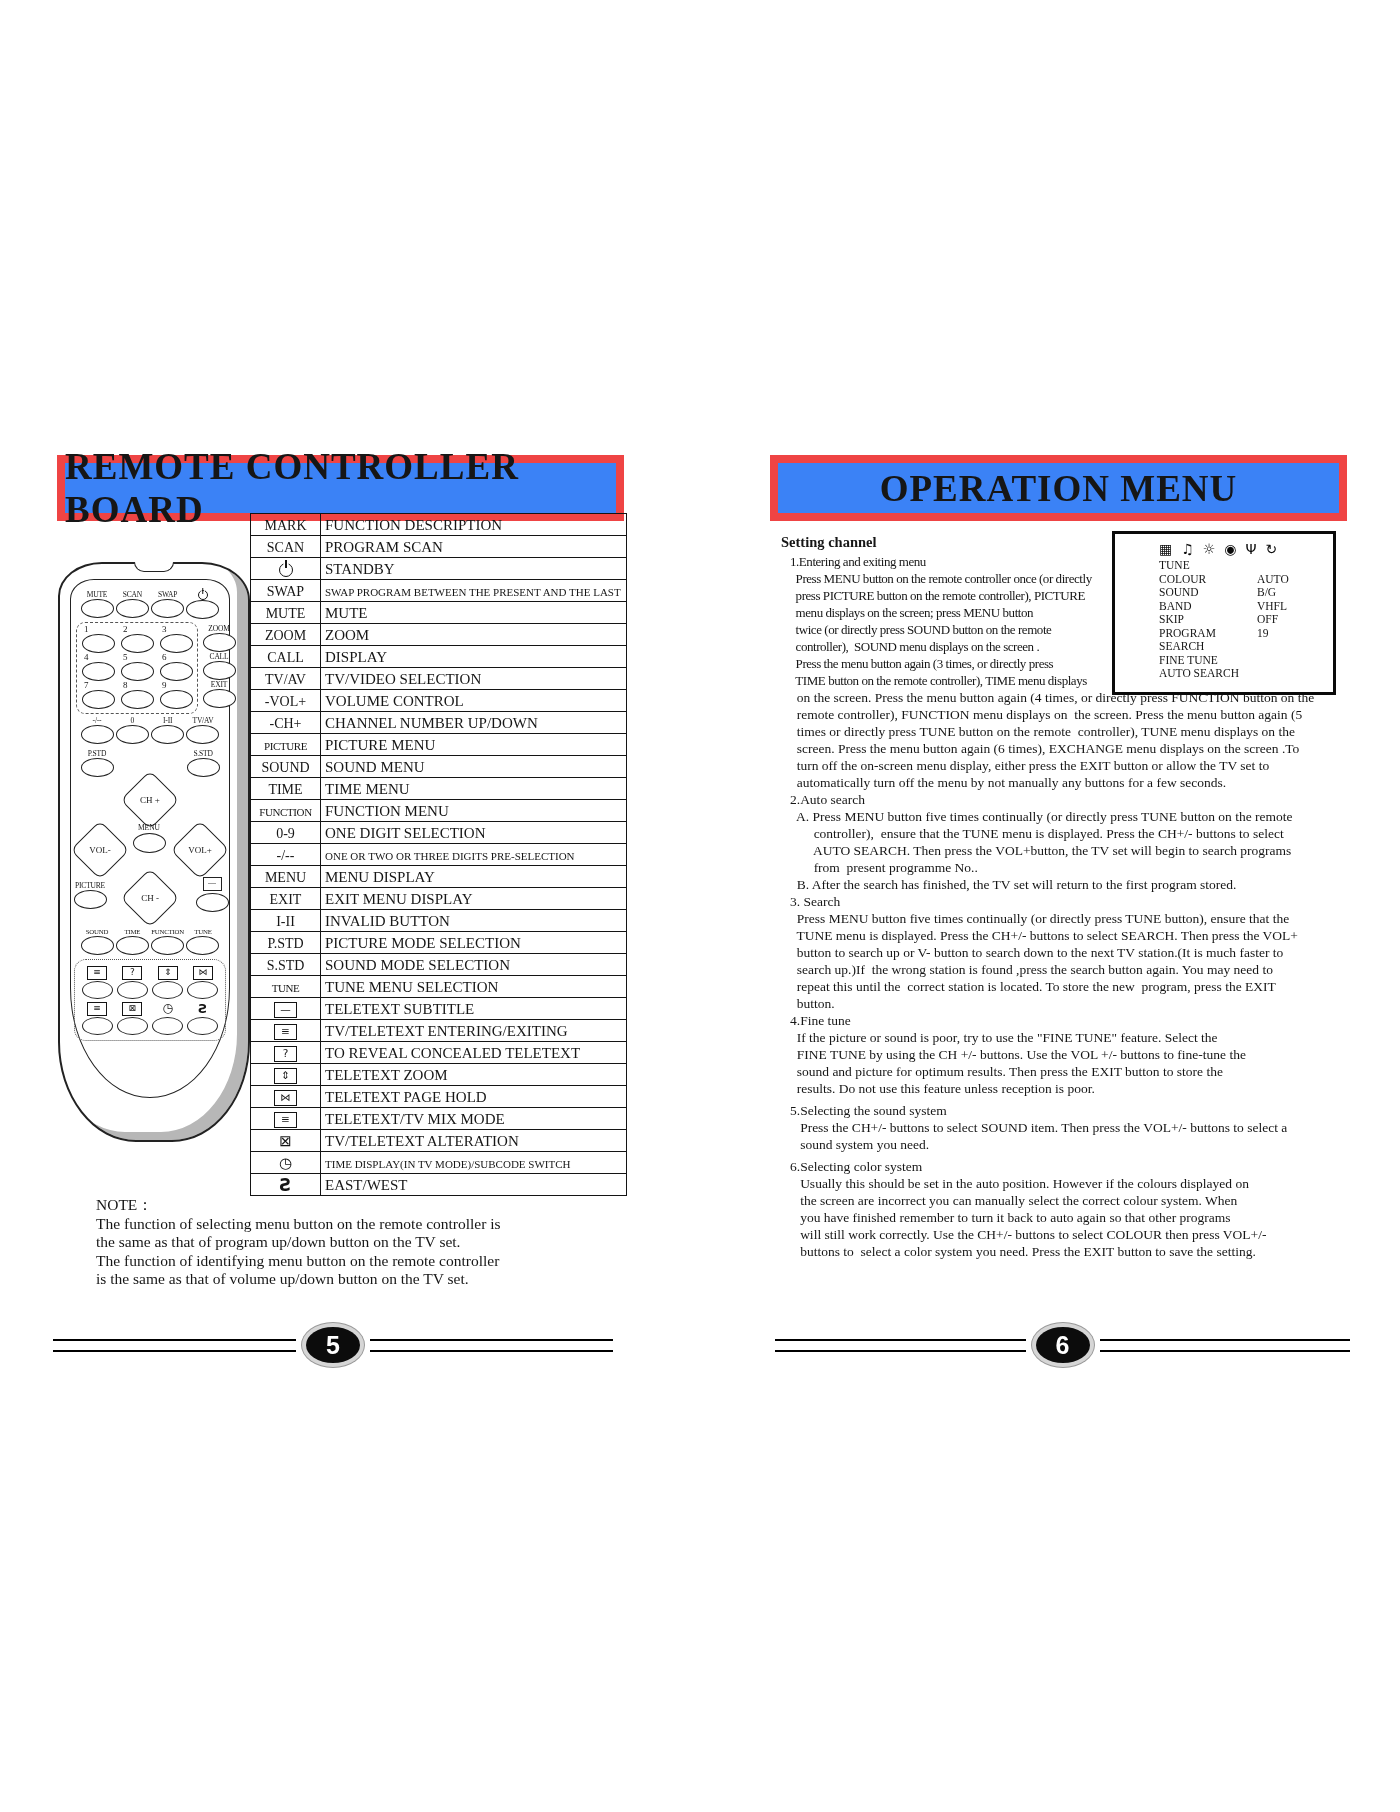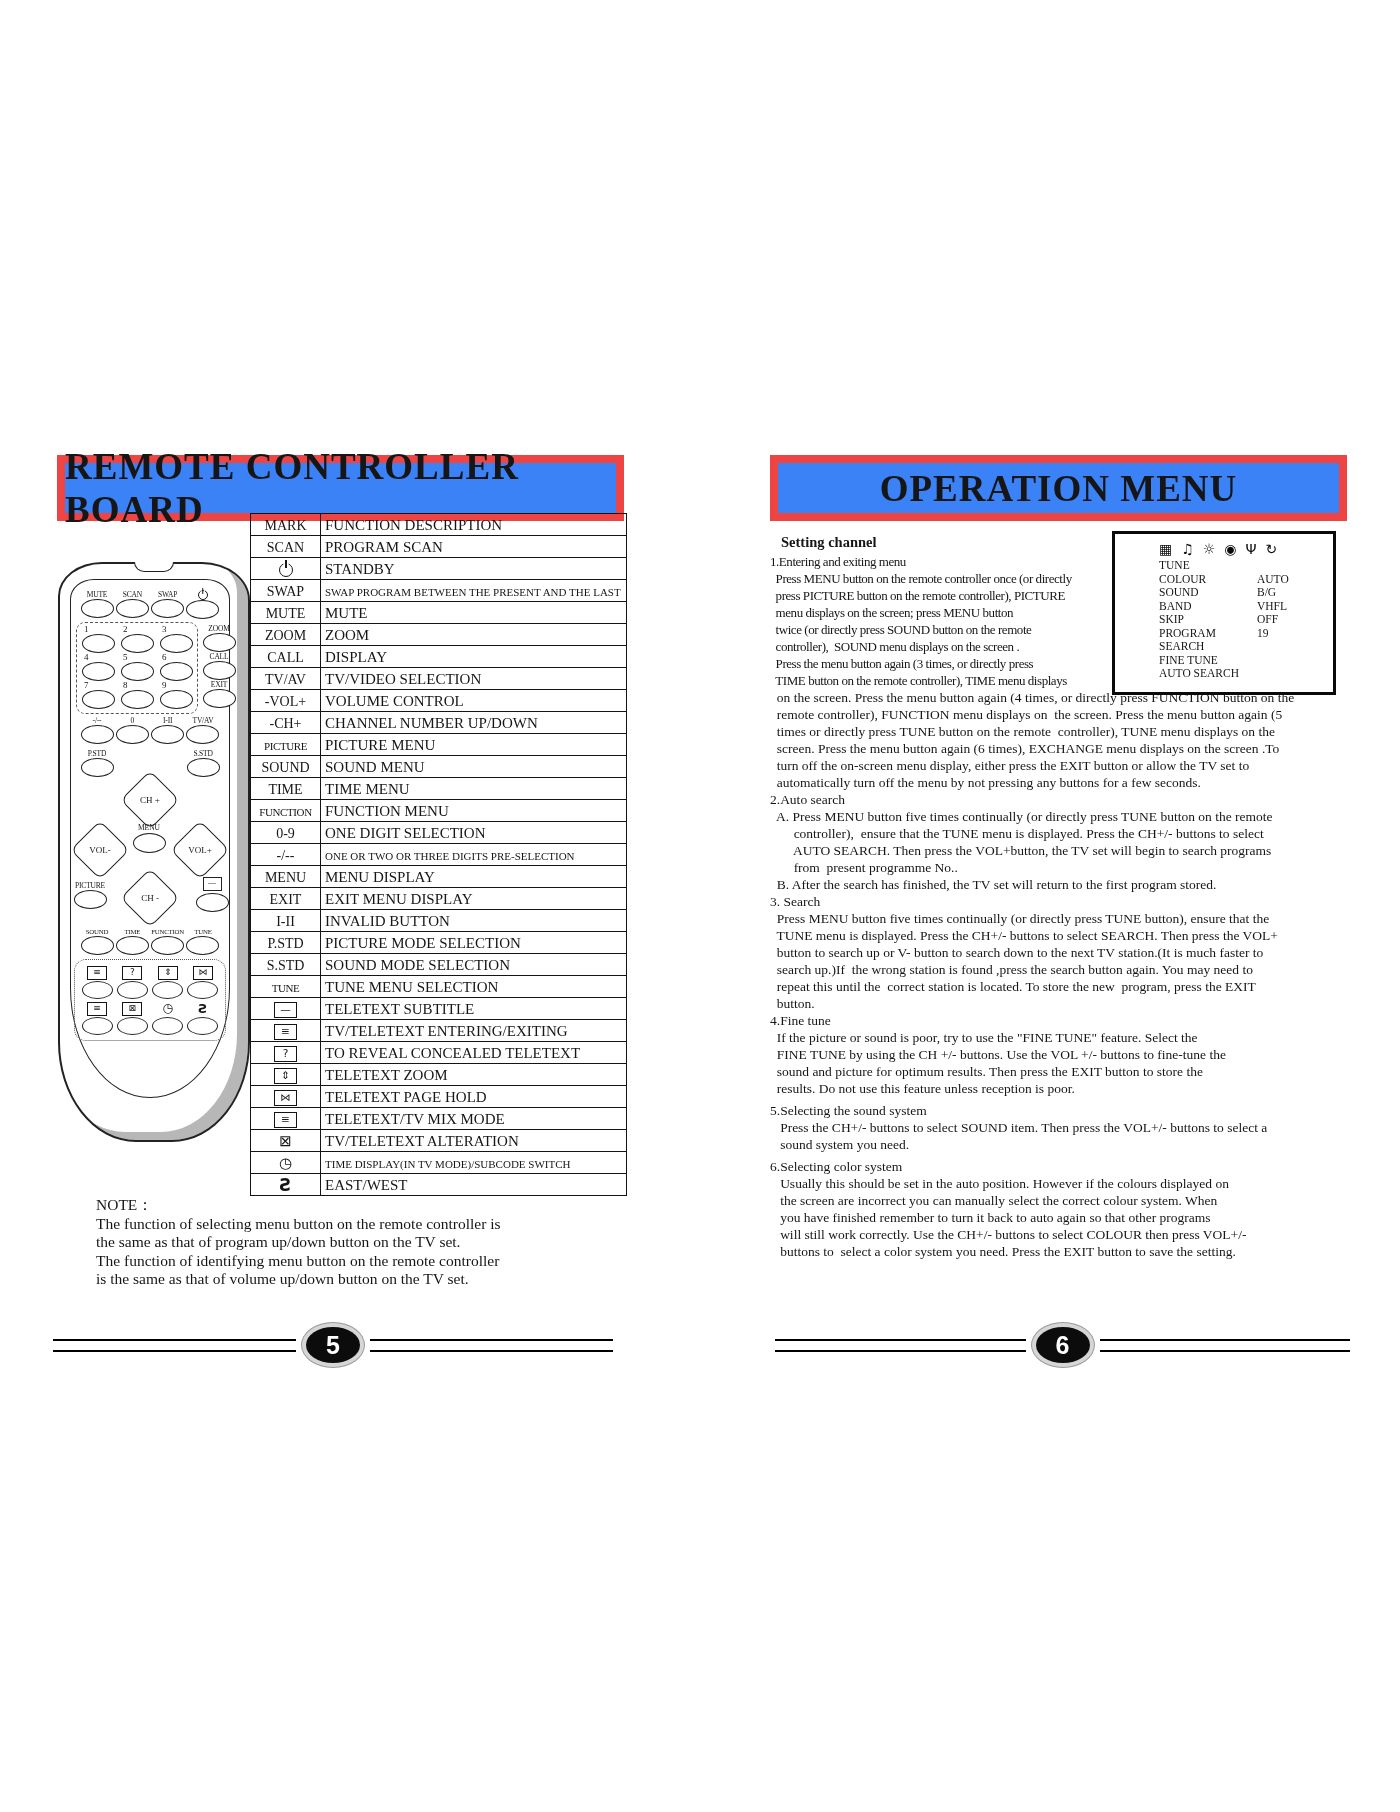--- a/index.html
+++ b/index.html
@@ -70,21 +70,21 @@
   
   .footer{position:absolute;top:1325px;display:flex;align-items:center;height:40px;}
   #lp-footer{left:53px;width:560px;}
   #rp-footer{left:775px;width:575px;}
   .rule{flex:1;height:9px;border-top:2px solid #000;border-bottom:2.5px solid #000;}
   .badge{width:54px;height:36px;margin:0 10px;background:#0c0c0c;border-radius:50%;color:#fff;font-weight:bold;font-size:25px;display:flex;align-items:center;justify-content:center;box-shadow:0 0 0 4px #d6d6d6,0 0 0 5px #9a9a9a;font-family:"Liberation Sans",sans-serif;}
 
   
   #setting-heading{position:absolute;left:781px;top:534px;font-size:14.5px;font-weight:bold;}
   #body-text{position:absolute;left:770px;top:553px;width:578px;}
-  .bline{white-space:pre;font-size:13.5px;line-height:17px;}
+  .bline{white-space:pre;font-size:13.5px;line-height:17px;margin-left:20px;}
   .bline.nw{font-size:13px;letter-spacing:-0.45px;}
   .bline.gap{margin-top:5px;}
 
   
   #tunebox{position:absolute;left:1112px;top:531px;width:218px;height:158px;border:3px solid #0a0a0a;background:#fff;}
   #tb-icons{display:flex;gap:9px;margin:8px 0 2px 44px;}
   .tb-icn{font-family:"DejaVu Sans",sans-serif;font-size:14px;line-height:15px;color:#0a0a0a;}
   .tb-item{display:flex;margin-left:44px;font-size:11.5px;line-height:13.5px;}
   .tb-label{width:98px;}
   .tb-value{width:60px;}
@@ -482,21 +482,21 @@
       <div class="bline nw">  menu displays on the screen; press MENU button</div>
       <div class="bline nw">  twice (or directly press SOUND button on the remote</div>
       <div class="bline nw">  controller),  SOUND menu displays on the screen .</div>
       <div class="bline nw">  Press the menu button again (3 times, or directly press</div>
       <div class="bline nw">  TIME button on the remote controller), TIME menu displays</div>
       <div class="bline">  on the screen. Press the menu button again (4 times, or directly press FUNCTION button on the</div>
       <div class="bline">  remote controller), FUNCTION menu displays on  the screen. Press the menu button again (5</div>
       <div class="bline">  times or directly press TUNE button on the remote  controller), TUNE menu displays on the</div>
       <div class="bline">  screen. Press the menu button again (6 times), EXCHANGE menu displays on the screen .To</div>
       <div class="bline">  turn off the on-screen menu display, either press the EXIT button or allow the TV set to</div>
-      <div class="bline">  automatically turn off the menu by not pressing any buttons for a few seconds.</div>
+      <div class="bline">  automatically turn off the menu by not manually any buttons for a few seconds.</div>
       <div class="bline">2.Auto search</div>
       <div class="bline">  A. Press MENU button five times continually (or directly press TUNE button on the remote</div>
       <div class="bline">       controller),  ensure that the TUNE menu is displayed. Press the CH+/- buttons to select</div>
       <div class="bline">       AUTO SEARCH. Then press the VOL+button, the TV set will begin to search programs</div>
       <div class="bline">       from  present programme No..</div>
       <div class="bline">  B. After the search has finished, the TV set will return to the first program stored.</div>
       <div class="bline">3. Search</div>
       <div class="bline">  Press MENU button five times continually (or directly press TUNE button), ensure that the</div>
       <div class="bline">  TUNE menu is displayed. Press the CH+/- buttons to select SEARCH. Then press the VOL+</div>
       <div class="bline">  button to search up or V- button to search down to the next TV station.(It is much faster to</div>

